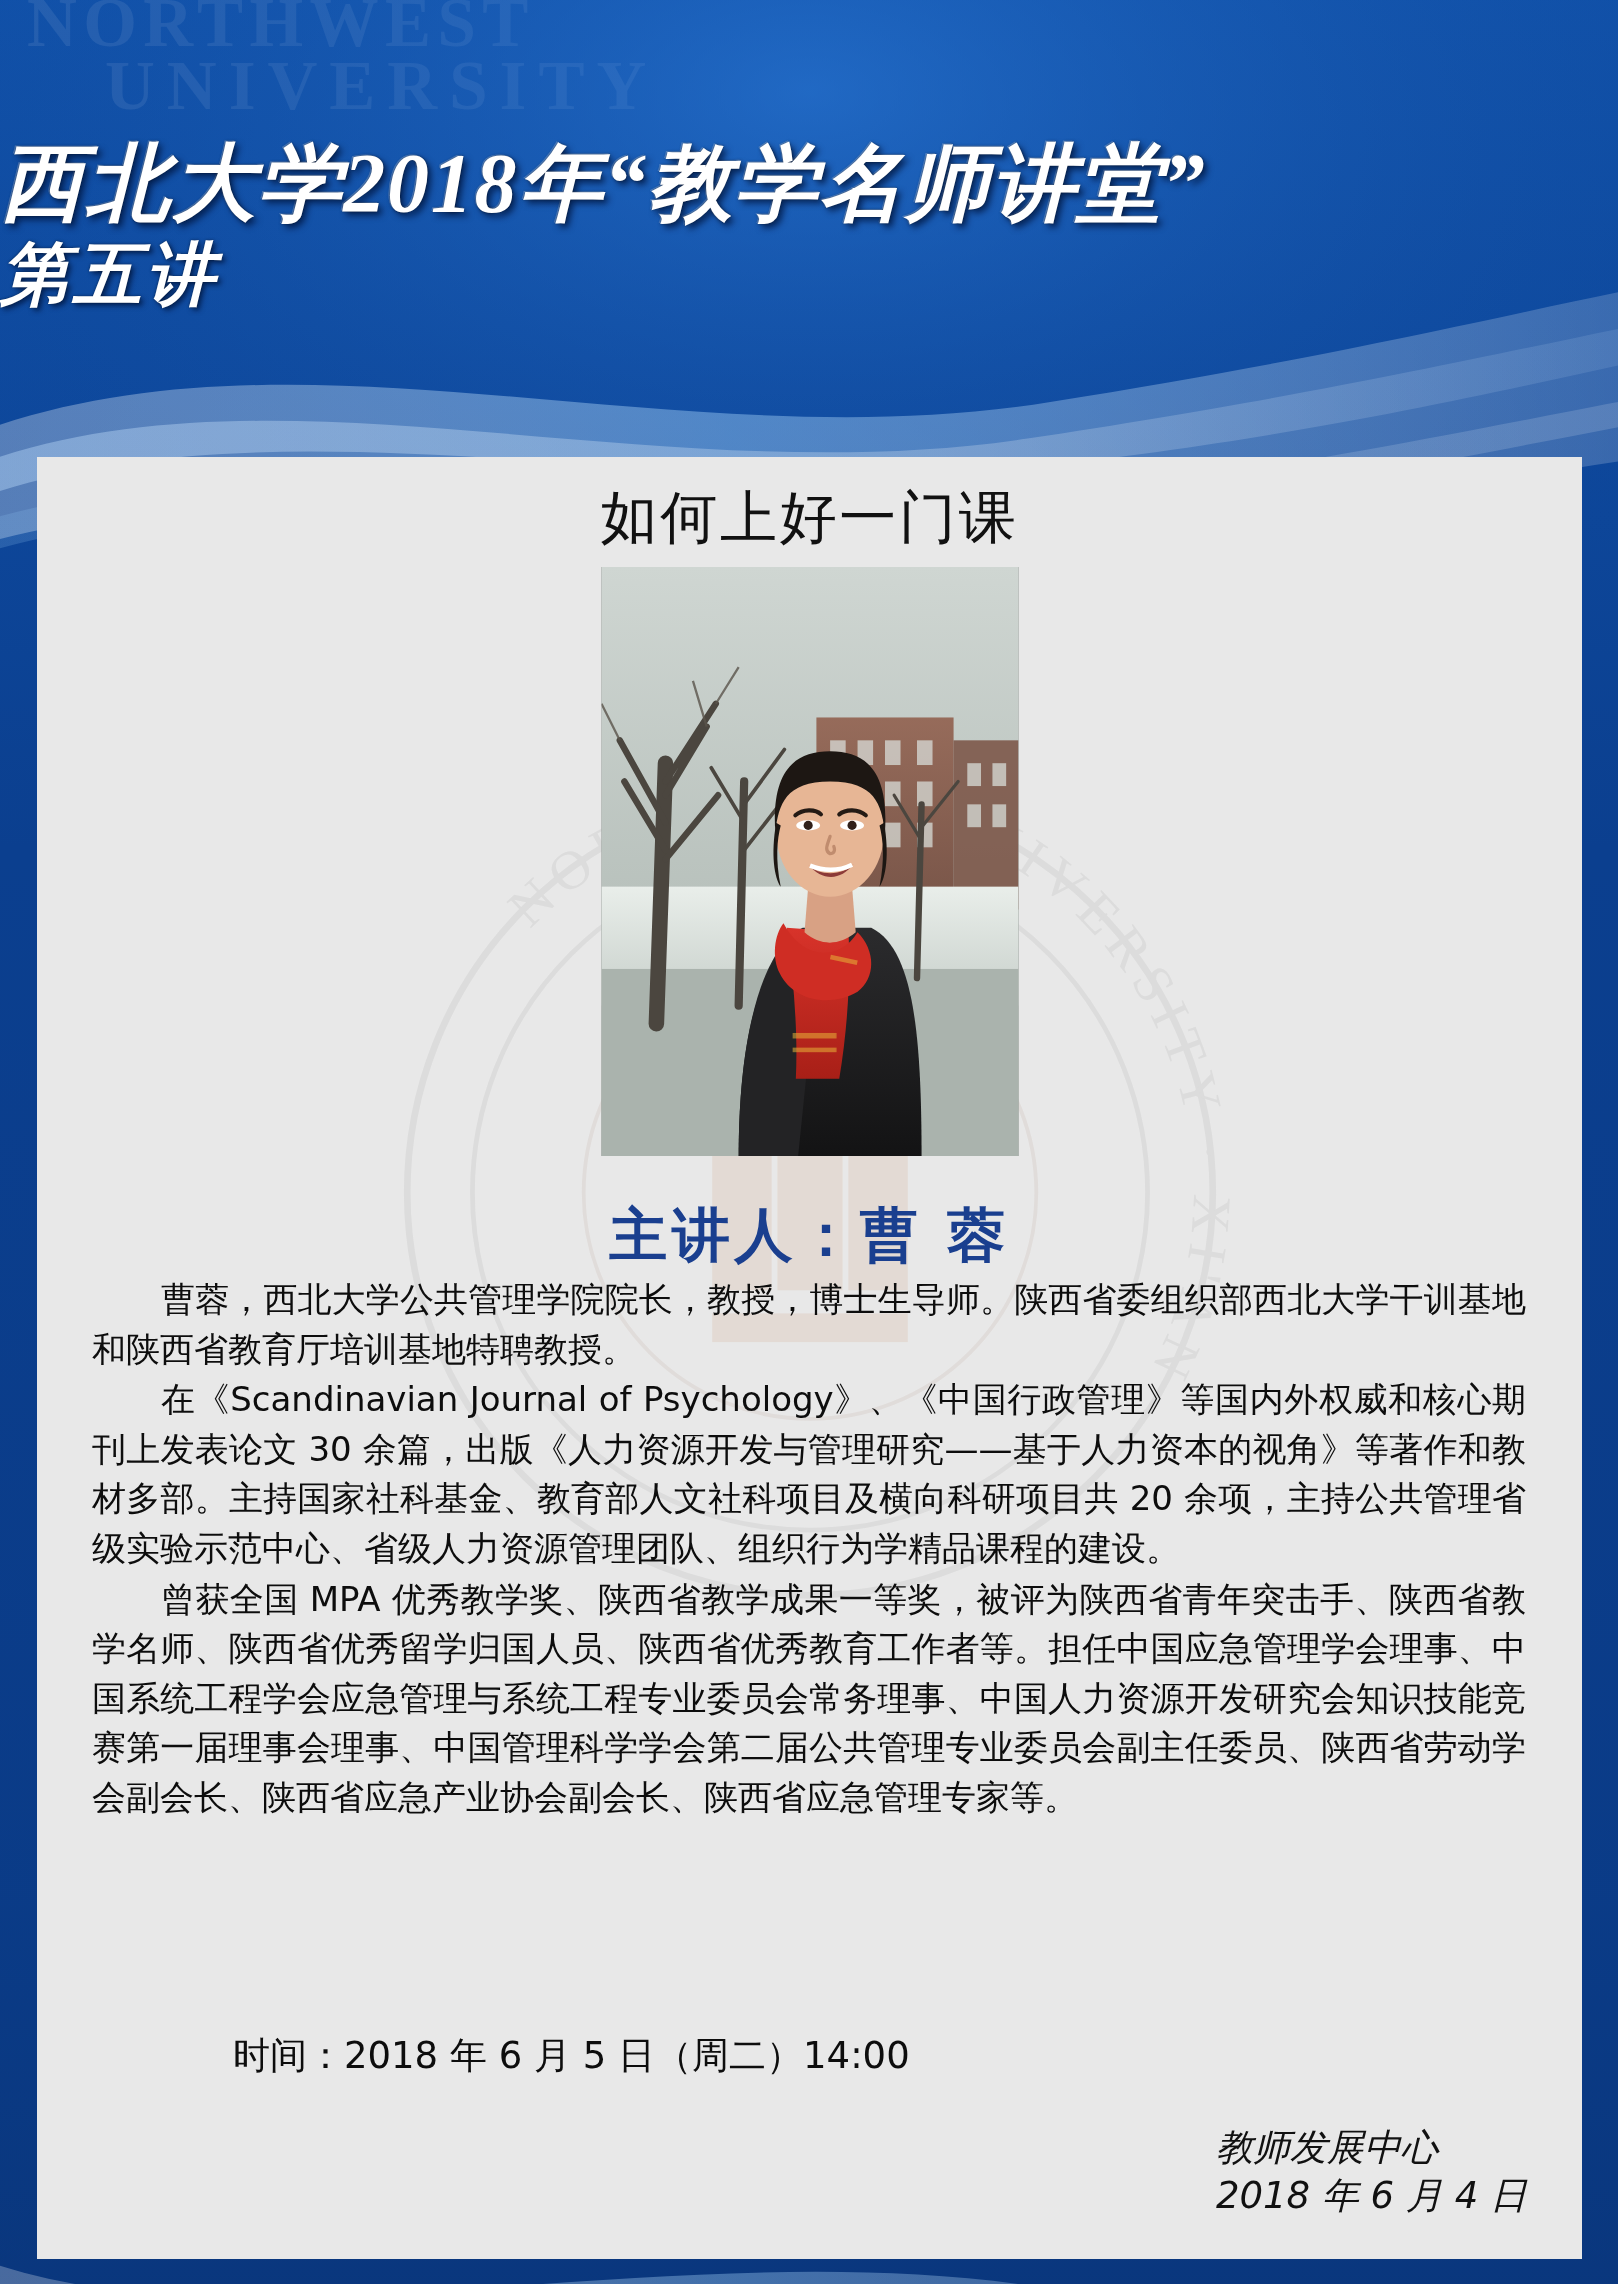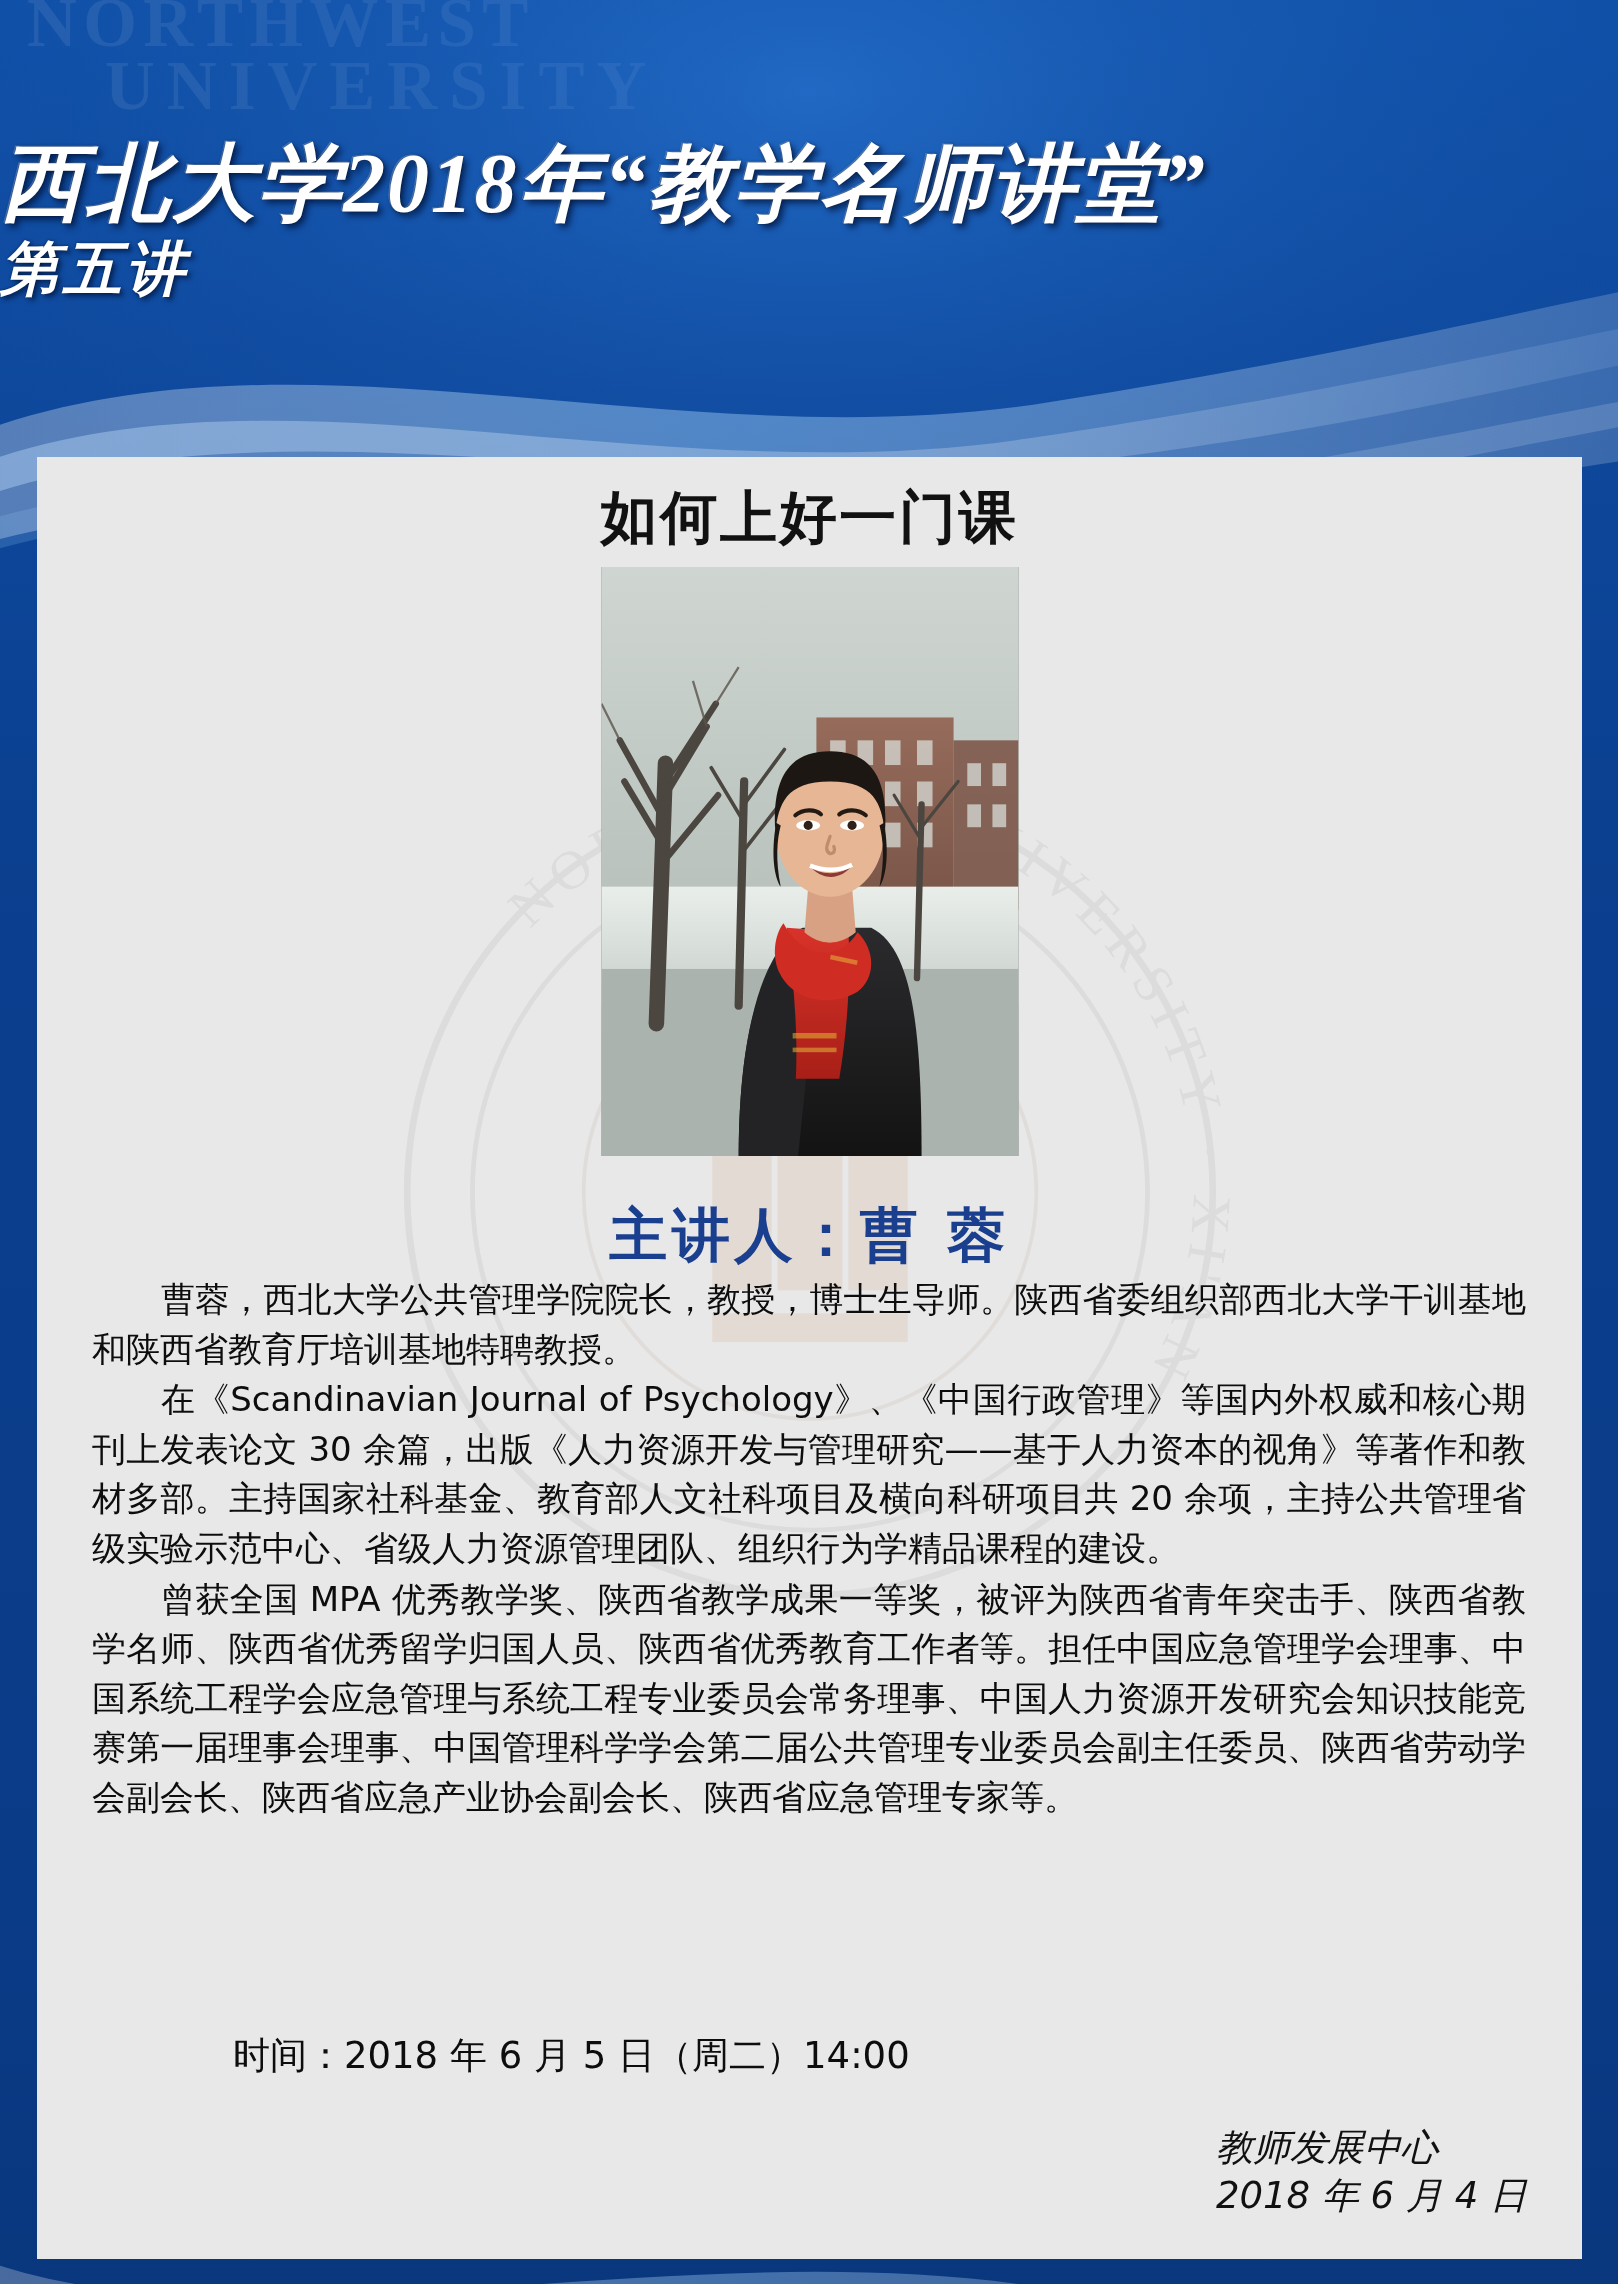--- a/index.html
+++ b/index.html
@@ -75,21 +75,21 @@
       0 0 2.7px rgba(0,0,0,0.55),
       3.7px 3.7px 6.4px rgba(0,20,60,0.75),
       -1.4px -1.4px 0 rgba(255,255,255,0.25);
     line-height: 1.12;
     white-space: nowrap;
   }
   .title-sub {
     font-family: "Liberation Serif", "DejaVu Serif", serif;
     font-weight: bold;
     font-style: italic;
-    font-size: 59px;
+    font-size: 69px;
     color: #ffffff;
     letter-spacing: 3.7px;
     text-shadow:
       0 0 2.7px rgba(0,0,0,0.5),
       3.2px 3.2px 5.5px rgba(0,20,60,0.7);
     line-height: 1.2;
     margin-top: 2.7px;
   }
   
   .panel {
@@ -117,21 +117,21 @@
     height: 959px;
     opacity: 0.95;
     pointer-events: none;
   }
   .lecture-title {
     position: absolute;
     top: 23px;
     width: 100%;
     text-align: center;
     font-family: "DejaVu Sans", sans-serif;
-    font-weight: bold;
+    font-weight: normal;
     font-size: 57px;
     color: #111111;
     letter-spacing: 2.7px;
   }
   .portrait {
     position: absolute;
     top: 110px;
     left: 50%;
     transform: translateX(-50%);
     width: 417px;

